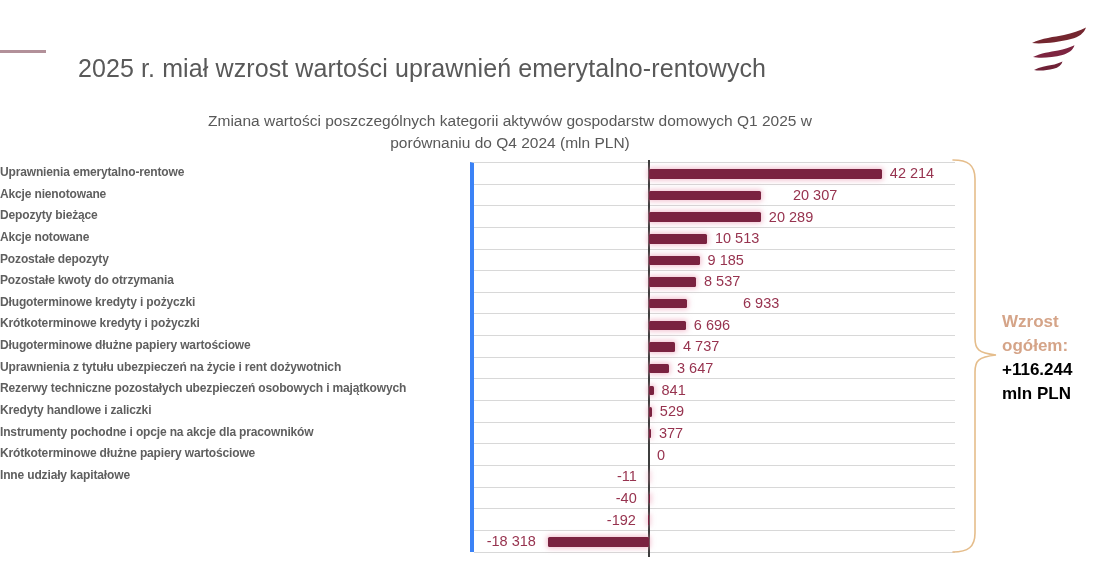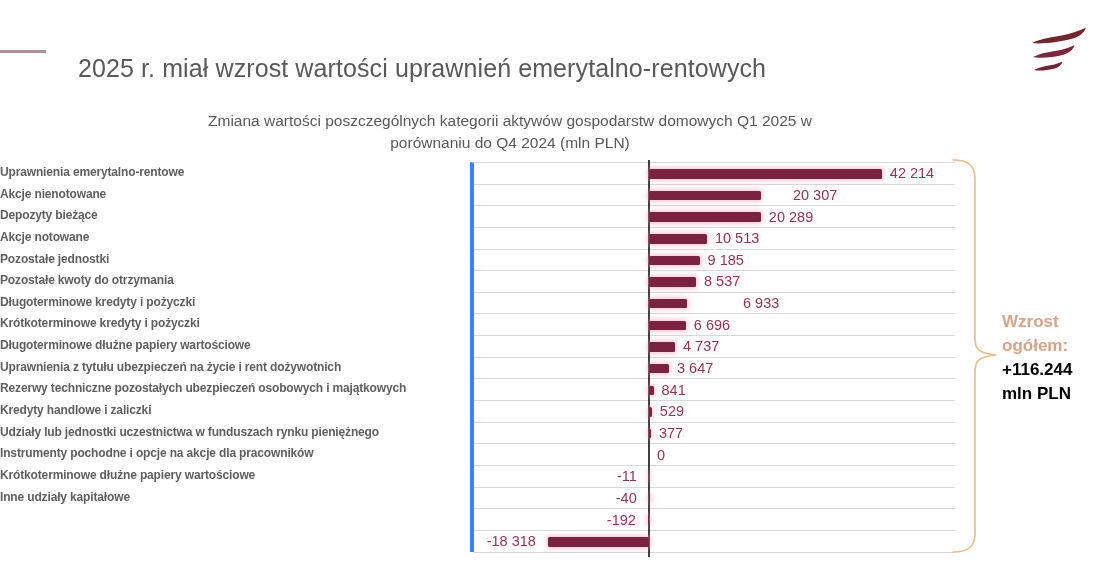--- a/index.html
+++ b/index.html
@@ -89,29 +89,28 @@
     </svg>
   </div>
 
   <div class="chart-title"><span>Zmiana wartości poszczególnych kategorii aktywów gospodarstw domowych Q1 2025 w</span><br><span>porównaniu do Q4 2024 (mln PLN)</span></div>
 
   <div class="labels-col" id="labels">
       <div class="cat-label">Uprawnienia emerytalno-rentowe</div>
       <div class="cat-label">Akcje nienotowane</div>
       <div class="cat-label">Depozyty bieżące</div>
       <div class="cat-label">Akcje notowane</div>
-      <div class="cat-label">Pozostałe jednostki</div>
+      <div class="cat-label">Pozostałe depozyty</div>
       <div class="cat-label">Pozostałe kwoty do otrzymania</div>
       <div class="cat-label">Długoterminowe kredyty i pożyczki</div>
       <div class="cat-label">Krótkoterminowe kredyty i pożyczki</div>
       <div class="cat-label">Długoterminowe dłużne papiery wartościowe</div>
       <div class="cat-label">Uprawnienia z tytułu ubezpieczeń na życie i rent dożywotnich</div>
       <div class="cat-label">Rezerwy techniczne pozostałych ubezpieczeń osobowych i majątkowych</div>
       <div class="cat-label">Kredyty handlowe i zaliczki</div>
-      <div class="cat-label">Udziały lub jednostki uczestnictwa w funduszach rynku pieniężnego</div>
       <div class="cat-label">Instrumenty pochodne i opcje na akcje dla pracowników</div>
       <div class="cat-label">Krótkoterminowe dłużne papiery wartościowe</div>
       <div class="cat-label">Inne udziały kapitałowe</div>
     </div>
 
   <div class="plot" id="plot">
     <div class="zero-axis" id="zeroAxis" style="left: 174.159px;"></div>
   <div class="plot-row"></div>
       <div class="bar" style="top: 6.075px; height: 9.5px; left: 174.909px; width: 232.921px;"></div>
       <div class="val-label" style="top: 2.2px; left: 415.83px;">42 214</div>

